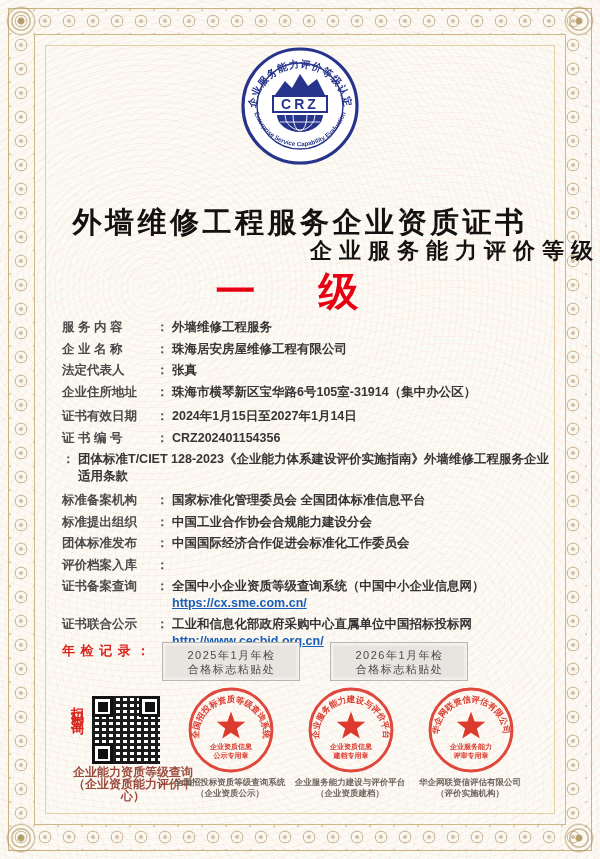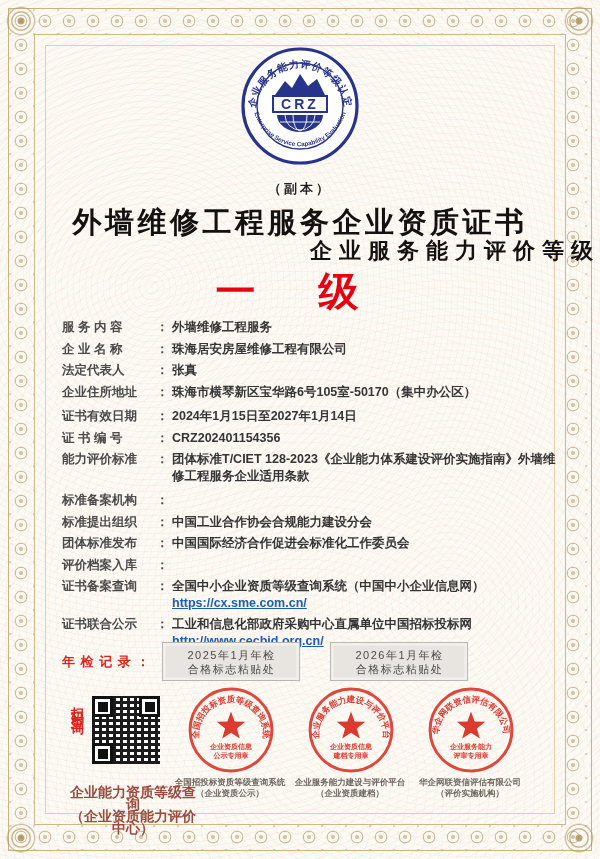--- a/index.html
+++ b/index.html
@@ -48,40 +48,40 @@
     font-size:40px;font-weight:bold;color:#e60012;letter-spacing:26px;white-space:pre;}
 
   .fields{position:absolute;left:62px;right:42px;top:319px;font-size:12.5px;color:#3c3c3c;font-weight:bold;}
   .row{display:flex;line-height:16.5px;margin-bottom:5px;}
   .row .lbl{width:94px;white-space:pre;color:#4a4a4a;flex:none;}
   .row .colon{width:16px;flex:none;color:#4a4a4a;}
   .row .val{flex:1;color:#353535;}
   .gap{margin-top:8px;}
   a.lnk{color:#1a5eb8;text-decoration:underline;font-weight:bold;}
 
-  .annual{position:absolute;left:62px;top:642px;display:flex;align-items:center;}
+  .annual{position:absolute;left:62px;top:642px;display:flex;align-items:flex-start;}
   .annual-label{color:#d9251c;font-weight:bold;font-size:13px;letter-spacing:1px;white-space:pre;}
   .annual-box{width:136px;height:37px;margin-left:12px;background:#e8e5e1;
     border:1px solid #b9b5b0;box-shadow:inset 0 0 0 2.5px #f2f0ed;
     display:flex;flex-direction:column;align-items:center;justify-content:center;
     font-size:11px;font-weight:normal;color:#4a4a4a;letter-spacing:1.5px;line-height:14px;}
   .annual-box + .annual-box{margin-left:30px;}
 
   .qr-wrap{position:absolute;left:68px;top:696px;width:130px;}
   .qr-row{display:flex;}
   .scan-label{writing-mode:vertical-rl;text-orientation:upright;color:#d9251c;
     font-weight:bold;font-size:13px;letter-spacing:5px;margin-right:6px;height:66px;}
   .qr{width:68px;height:68px;background:
       repeating-linear-gradient(0deg,#1b1b1b 0 3px,transparent 3px 6px),
       repeating-linear-gradient(90deg,#1b1b1b 0 3px,transparent 3px 7px),#fff;
       position:relative;flex:none;}
   .finder{position:absolute;width:15px;height:15px;border:3px solid #111;background:#fff;}
   .finder::after{content:"";position:absolute;inset:2.5px;background:#111;}
   .finder.tl{left:0;top:0;} .finder.tr{right:0;top:0;} .finder.bl{left:0;bottom:0;}
-  .qr-cap{margin-top:22px;text-align:center;color:#9c4a3e;font-size:14px;font-weight:bold;line-height:12px;}
+  .qr-cap{margin-top:2px;text-align:center;color:#9c4a3e;font-size:12px;font-weight:bold;line-height:12px;}
 
   .seal{position:absolute;top:686px;}
   .seal-cap{position:absolute;top:777px;width:170px;text-align:center;
     color:#6e675f;font-size:8.5px;font-weight:bold;line-height:11px;}
   .s1{left:187px;} .s2{left:307px;} .s3{left:427px;}
   .c1{left:145px;} .c2{left:265px;} .c3{left:385px;}
 </style>
 </head>
 <body>
 
@@ -109,21 +109,20 @@
           <textPath href="#logoBot" startOffset="50%" text-anchor="middle">Enterprise Service Capability Evaluation</textPath>
         </text>
         <path d="M35,49 L45,35 L52,42 L60,28 L68,40 L77,33 L85,49 Z" fill="#27348b"></path>
         <rect x="33" y="50" width="54" height="16" fill="#ffffff" stroke="#27348b" stroke-width="2"></rect>
         <text x="60" y="63" text-anchor="middle" font-size="14" font-weight="bold" fill="#27348b" letter-spacing="3">CRZ</text>
         <path d="M37,69 a23,17 0 0 0 46,0 z" fill="#27348b"></path>
         <path d="M45,69 a15,15 0 0 0 30,0 M53,69 a7,16 0 0 0 14,0 M40,76 h40" stroke="#ffffff" stroke-width="0.9" fill="none"></path>
       </svg>
     </div>
 
-    <div class="copy-label">（副本）</div>
     <div class="title1">外墙维修工程服务企业资质证书</div>
     <div class="title2">企业服务能力评价等级</div>
     <div class="grade">一 级</div>
 
     <div class="fields">
       <div class="row">
         <span class="lbl">服 务 内 容</span>
           <span class="colon">：</span>
         <span class="val">外墙维修工程服务</span>
       </div>
@@ -133,40 +132,40 @@
         <span class="val">珠海居安房屋维修工程有限公司</span>
       </div>
       <div class="row">
         <span class="lbl">法定代表人</span>
           <span class="colon">：</span>
         <span class="val">张真</span>
       </div>
       <div class="row">
         <span class="lbl">企业住所地址</span>
           <span class="colon">：</span>
-        <span class="val">珠海市横琴新区宝华路6号105室-50170（集中办公区）</span>
+        <span class="val">珠海市横琴新区宝华路6号105室-31914（集中办公区）</span>
       </div>
       <div class="row gap">
         <span class="lbl">证书有效日期</span>
           <span class="colon">：</span>
         <span class="val">2024年1月15日至2027年1月14日</span>
       </div>
       <div class="row">
         <span class="lbl">证 书 编 号</span>
           <span class="colon">：</span>
         <span class="val">CRZ202401154356</span>
       </div>
       <div class="row">
-        <span class="lbl">能力评价标准</span>
           <span class="colon">：</span>
         <span class="val">团体标准T/CIET 128-2023《企业能力体系建设评价实施指南》外墙维修工程服务企业适用条款</span>
       </div>
       <div class="row gap">
         <span class="lbl">标准备案机构</span>
           <span class="colon">：</span>
+        <span class="val">国家标准化管理委员会 全国团体标准信息平台</span>
       </div>
       <div class="row">
         <span class="lbl">标准提出组织</span>
           <span class="colon">：</span>
         <span class="val">中国工业合作协会合规能力建设分会</span>
       </div>
       <div class="row">
         <span class="lbl">团体标准发布</span>
           <span class="colon">：</span>
         <span class="val">中国国际经济合作促进会标准化工作委员会</span>

